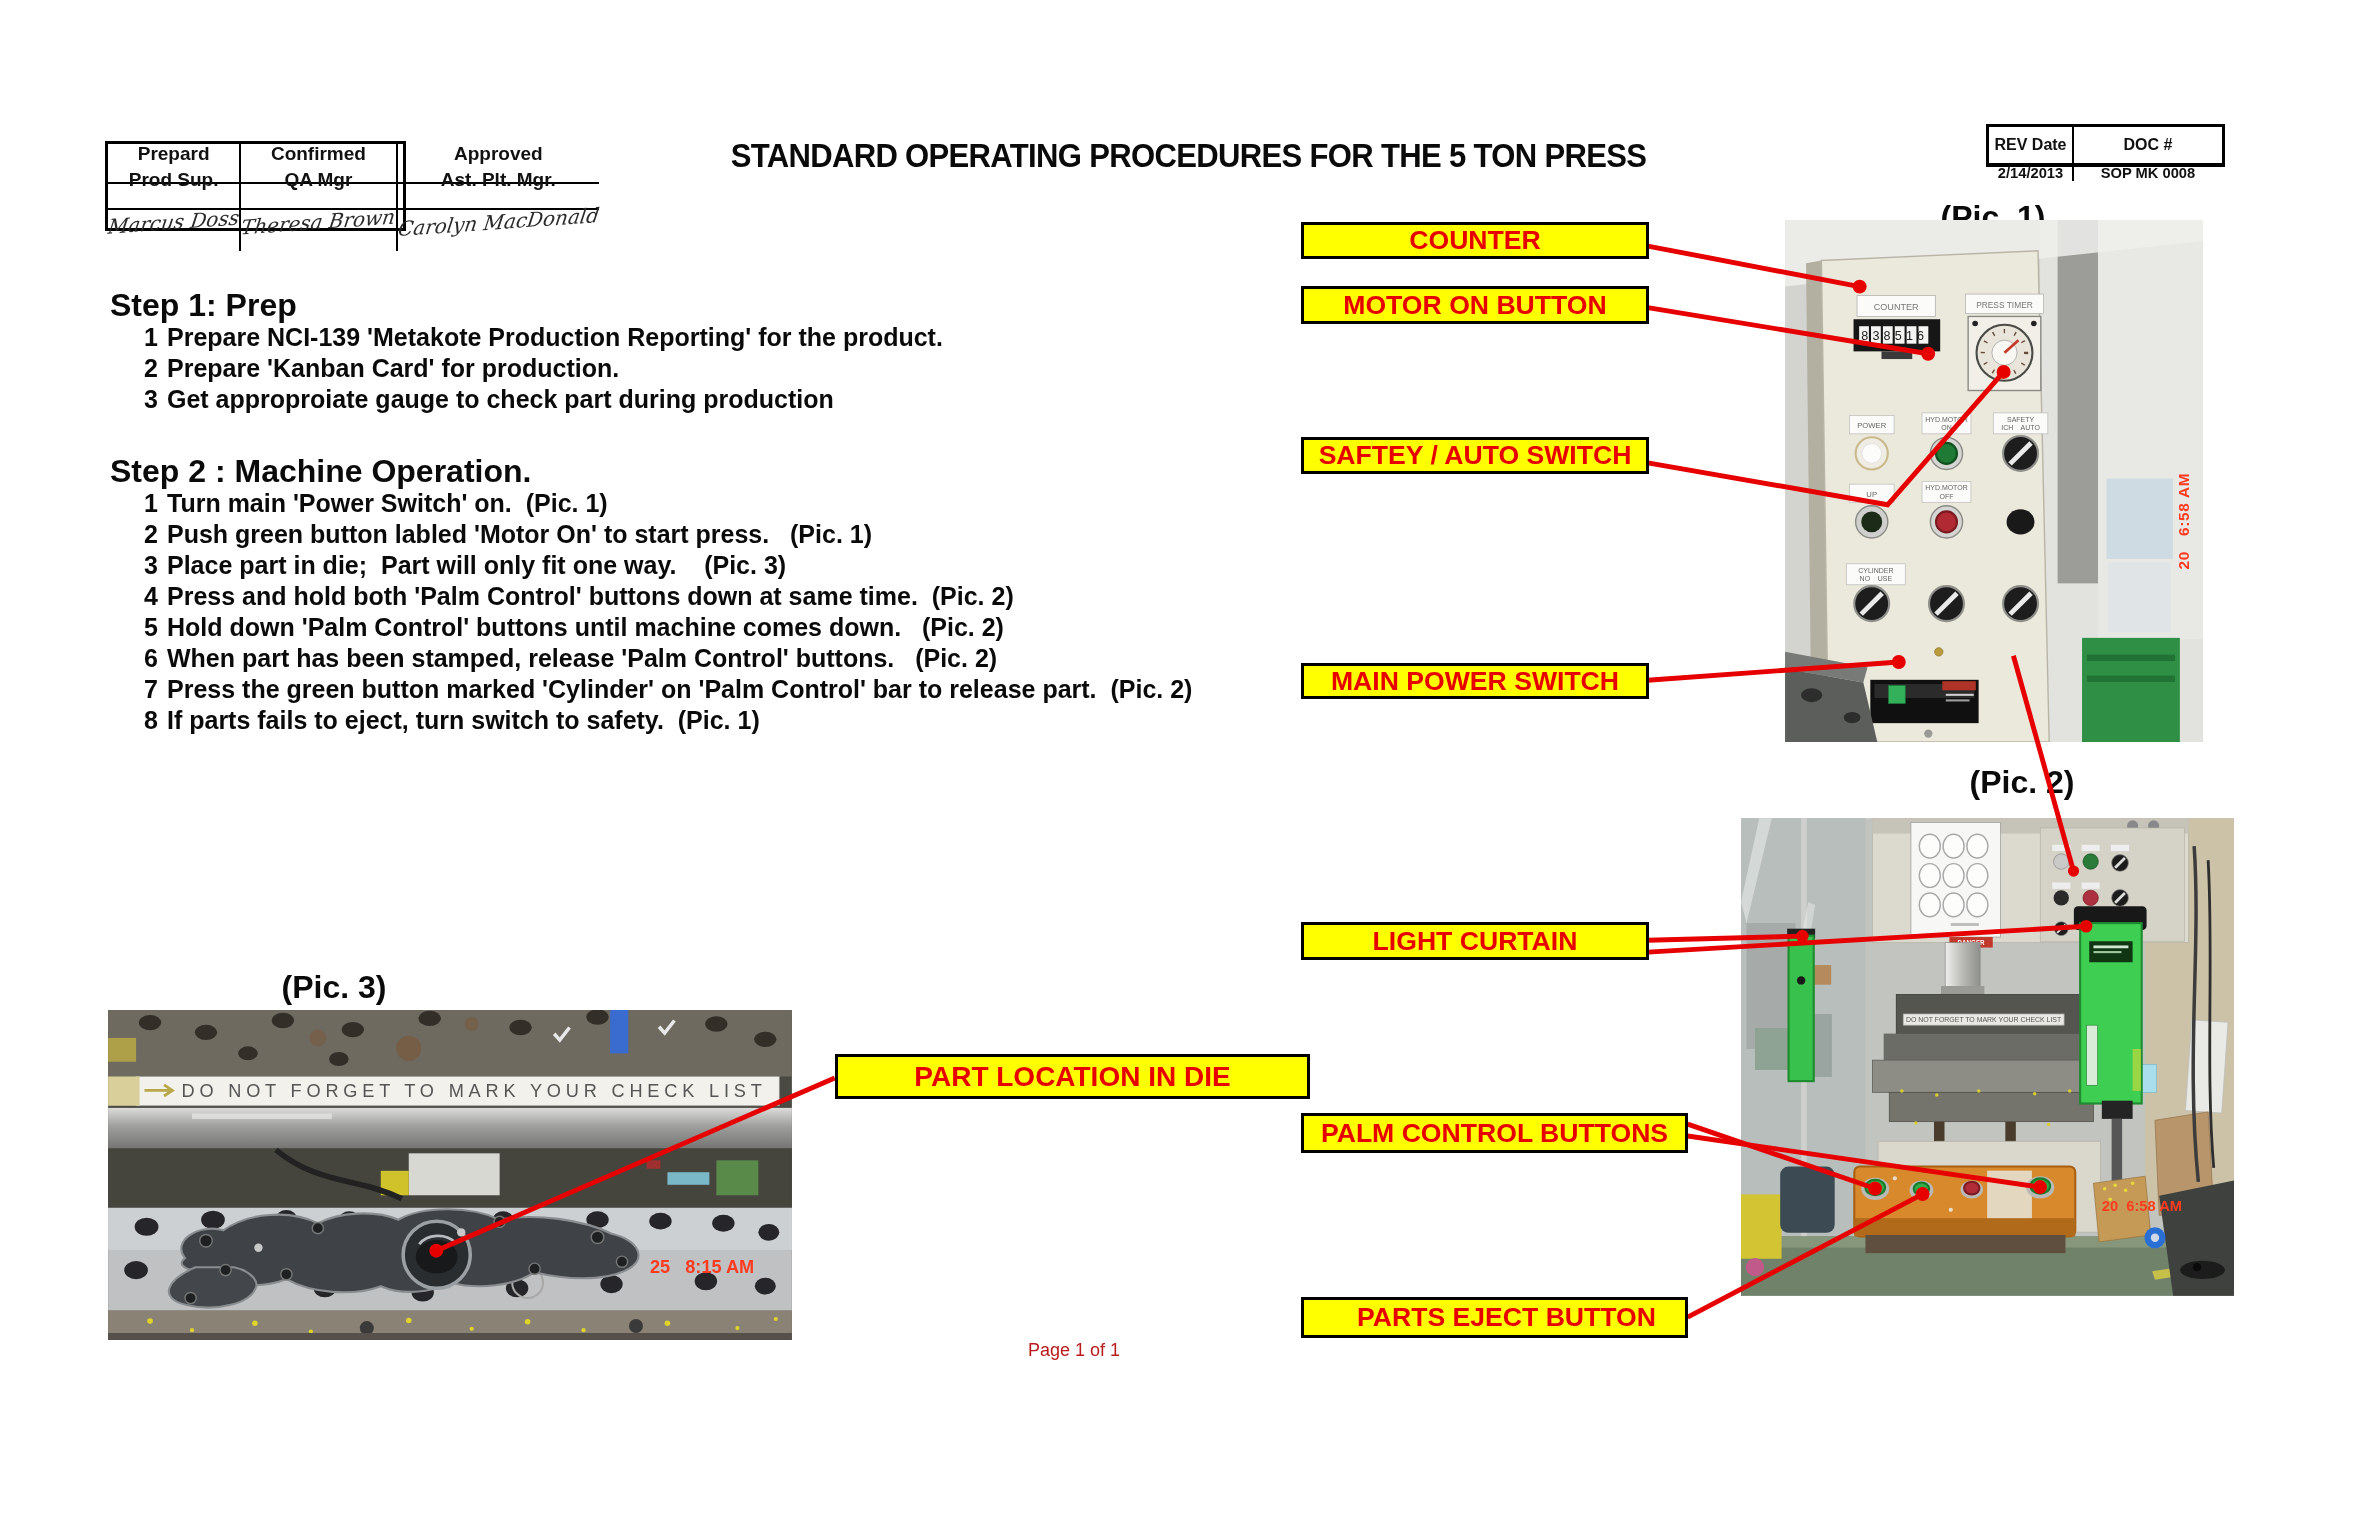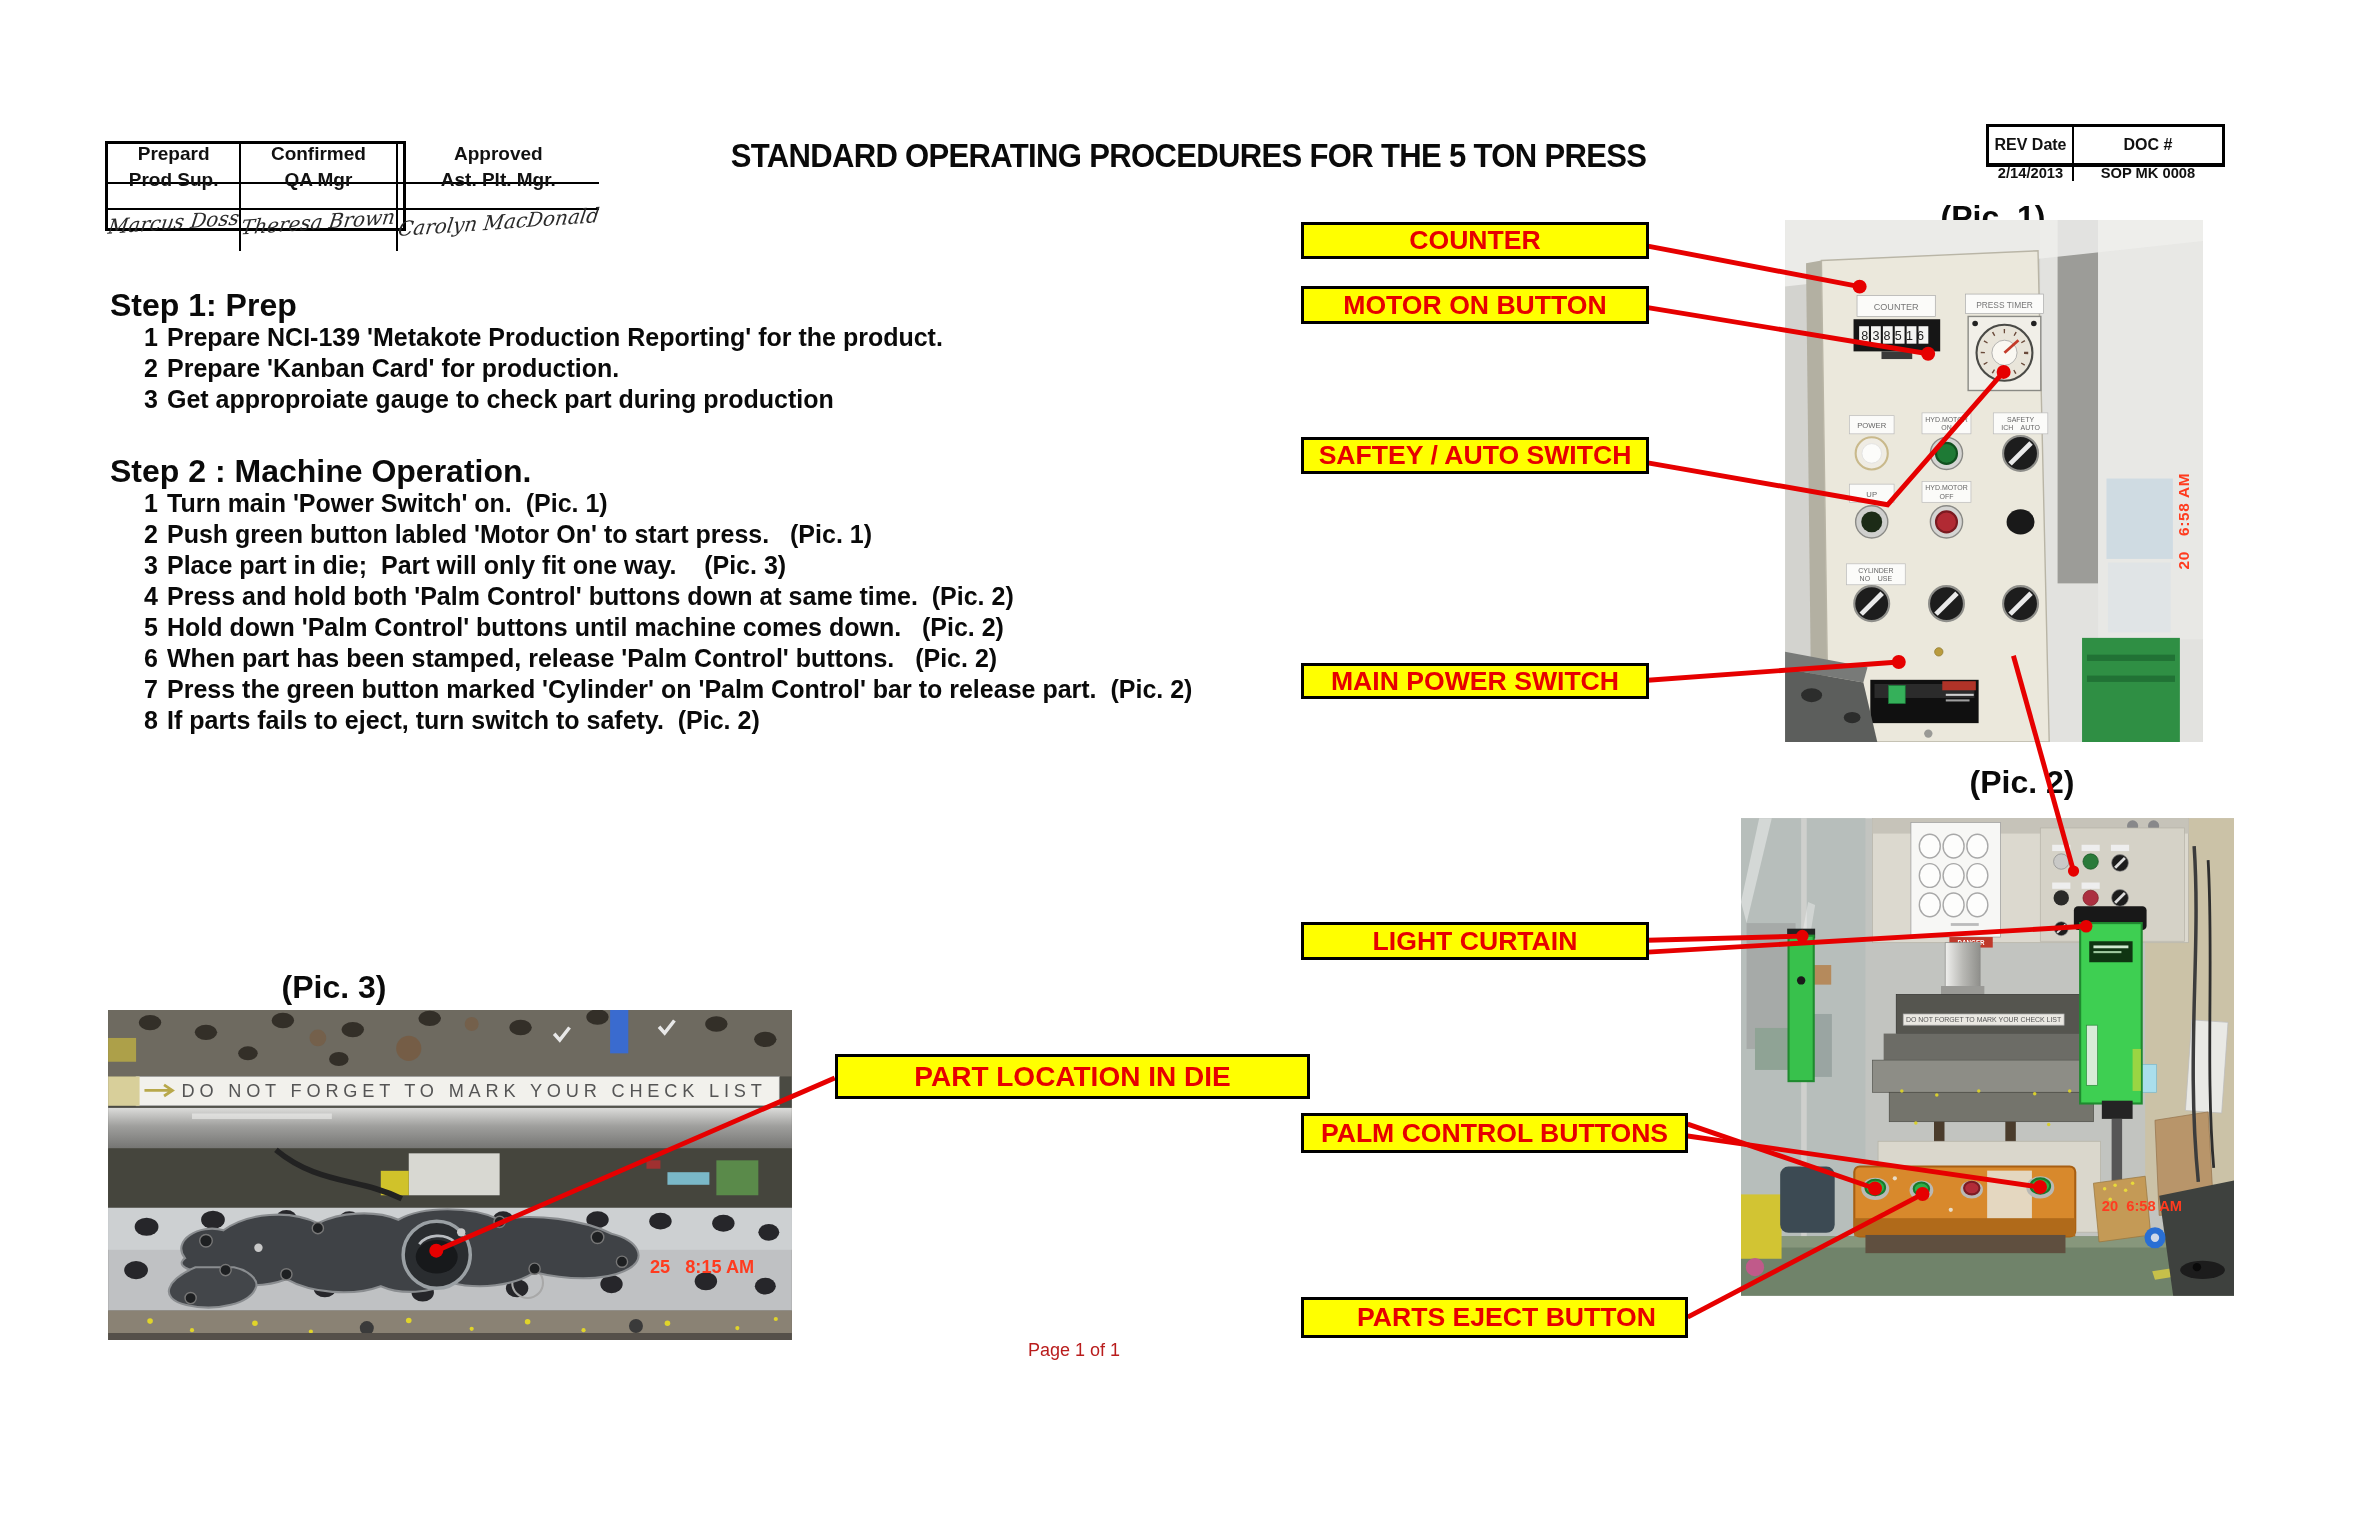--- a/index.html
+++ b/index.html
@@ -85,21 +85,21 @@
 
   <div class="abs stepblock" style="left:110px;top:446px;width:1224px;">
     <div class="heading">Step 2 : Machine Operation.</div>
     <div class="item"><span class="num">1</span><span>Turn main 'Power Switch' on.  (Pic. 1)</span></div>
     <div class="item"><span class="num">2</span><span>Push green button labled 'Motor On' to start press.   (Pic. 1)</span></div>
     <div class="item"><span class="num">3</span><span>Place part in die;  Part will only fit one way.    (Pic. 3)</span></div>
     <div class="item"><span class="num">4</span><span>Press and hold both 'Palm Control' buttons down at same time.  (Pic. 2)</span></div>
     <div class="item"><span class="num">5</span><span>Hold down 'Palm Control' buttons until machine comes down.   (Pic. 2)</span></div>
     <div class="item"><span class="num">6</span><span>When part has been stamped, release 'Palm Control' buttons.   (Pic. 2)</span></div>
     <div class="item"><span class="num">7</span><span>Press the green button marked 'Cylinder' on 'Palm Control' bar to release part.  (Pic. 2)</span></div>
-    <div class="item"><span class="num">8</span><span>If parts fails to eject, turn switch to safety.  (Pic. 2)</span></div>
+    <div class="item"><span class="num">8</span><span>If parts fails to eject, turn switch to safety.  (Pic. 1)</span></div>
   </div>
 
   <div class="abs caption" style="left:1937px;top:199px;width:112px;text-align:center;">(Pic. 1)</div>
   <div class="abs caption" style="left:1966px;top:764px;width:112px;text-align:center;">(Pic. 2)</div>
   <div class="abs caption" style="left:278px;top:969px;width:112px;text-align:center;">(Pic. 3)</div>
   <div class="abs" id="footer">Page 1 of 1</div>
 
   <div class="abs photo" style="left:1785px;top:220px;width:418px;height:522px;">
     <svg viewBox="0 0 598 747">
       <rect width="598" height="747" fill="#d3d3cf"></rect>

